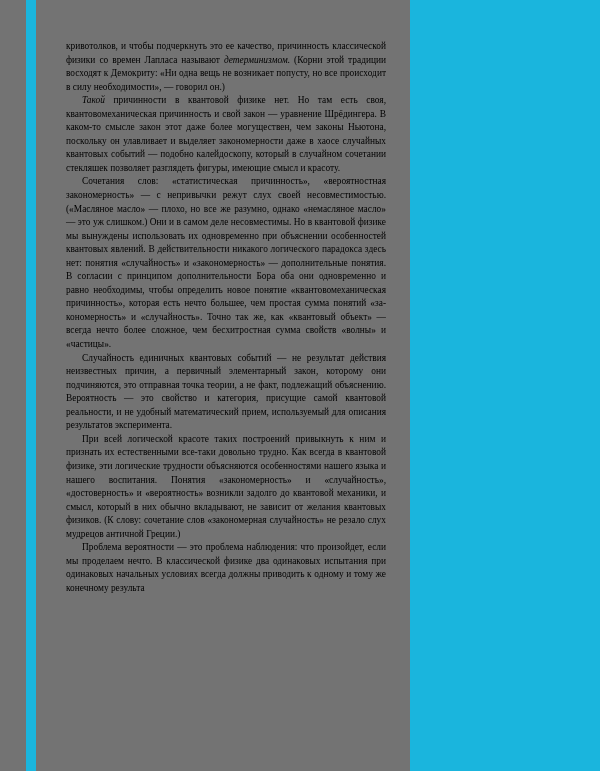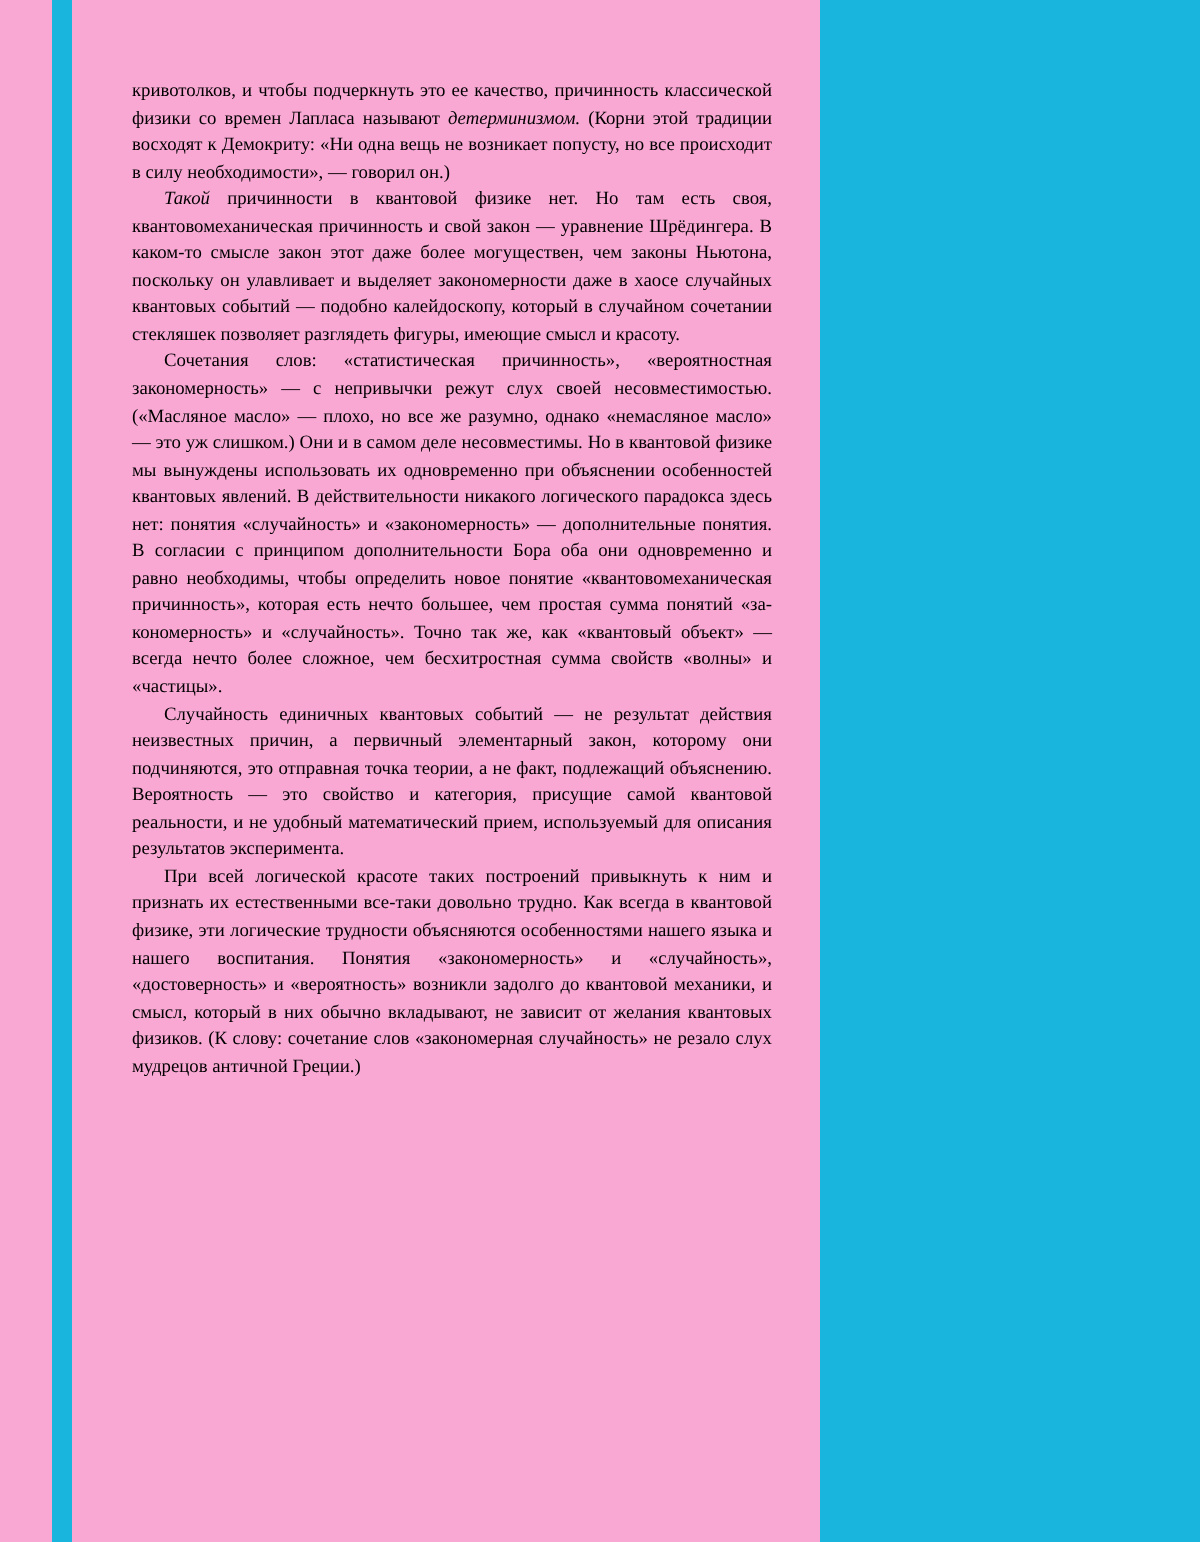--- a/index.html
+++ b/index.html
@@ -11,21 +11,21 @@
     width: 600px;
     height: 771px;
     position: relative;
     font-family: "Liberation Serif", serif;
     overflow: hidden;
   }
 
   .page {
     position: absolute;
     inset: 0;
-    background: #f9a8d4;
+    background: #737373;
   }
 
   
   .left-bar {
     position: absolute;
     left: 26px;
     top: 0;
     width: 10px;
     height: 771px;
     background: #1ab5dd;
@@ -76,15 +76,16 @@
     
     
   </div>
 
   <div class="text-column">
       <p class="no-indent">кривотолков, и чтобы подчеркнуть это ее качество, причинность классической физики со времен Лапласа называют <em>детерминиз­мом.</em> (Корни этой традиции восходят к Демокриту: «Ни одна вещь не возникает попусту, но все происходит в силу необходи­мости», — говорил он.)</p>
       <p><em>Такой</em> причинности в квантовой физике нет. Но там есть своя, квантовомеханическая причинность и свой закон — уравнение Шрёдингера. В каком-то смысле закон этот даже более могуще­ствен, чем законы Ньютона, поскольку он улавливает и выделяет закономерности даже в хаосе случайных квантовых событий — подобно калейдоскопу, который в случайном сочетании стекля­шек позволяет разглядеть фигуры, имеющие смысл и красоту.</p>
       <p>Сочетания слов: «статистическая причинность», «вероятност­ная закономерность» — с непривычки режут слух своей несов­местимостью. («Масляное масло» — плохо, но все же разумно, однако «немасляное масло» — это уж слишком.) Они и в са­мом деле несовместимы. Но в квантовой физике мы вынуждены использовать их одновременно при объяснении особенностей квантовых явлений. В действительности никакого логического па­радокса здесь нет: понятия «случайность» и «закономерность» — дополнительные понятия. В согласии с принципом дополнитель­ности Бора оба они одновременно и равно необходимы, чтобы определить новое понятие «квантовомеханическая причинность», которая есть нечто большее, чем простая сумма понятий «за­кономерность» и «случайность». Точно так же, как «квантовый объект» — всегда нечто более сложное, чем бесхитростная сумма свойств «волны» и «частицы».</p>
       <p>Случайность единичных квантовых событий — не результат действия неизвестных причин, а первичный элементарный закон, которому они подчиняются, это отправная точка теории, а не факт, подлежащий объяснению. Вероятность — это свойство и категория, присущие самой квантовой реальности, и не удобный математический прием, используемый для описания результатов эксперимента.</p>
       <p>При всей логической красоте таких построений привыкнуть к ним и признать их естественными все-таки довольно трудно. Как всегда в квантовой физике, эти логические трудности объясня­ются особенностями нашего языка и нашего воспитания. Понятия «закономерность» и «случайность», «достоверность» и «вероят­ность» возникли задолго до квантовой механики, и смысл, кото­рый в них обычно вкладывают, не зависит от желания квантовых физиков. (К слову: сочетание слов «закономерная случайность» не резало слух мудрецов античной Греции.)</p>
+      <p>Проблема вероятности — это проблема наблюдения: что про­изойдет, если мы проделаем нечто. В классической физике два одинаковых испытания при одинаковых начальных условиях всегда должны приводить к одному и тому же конечному результа­</p>
     </div>
 
 </div>
 
 </body></html>

